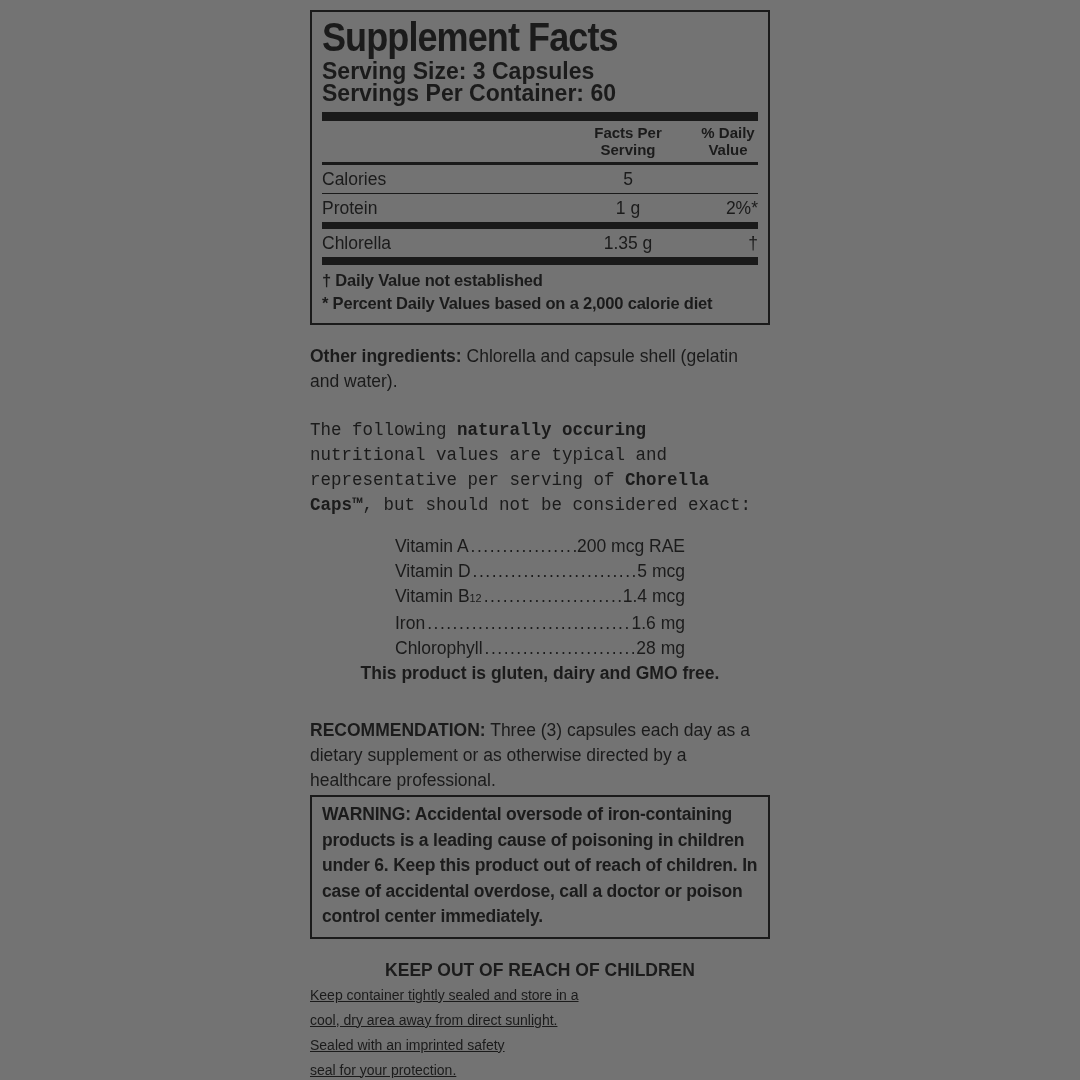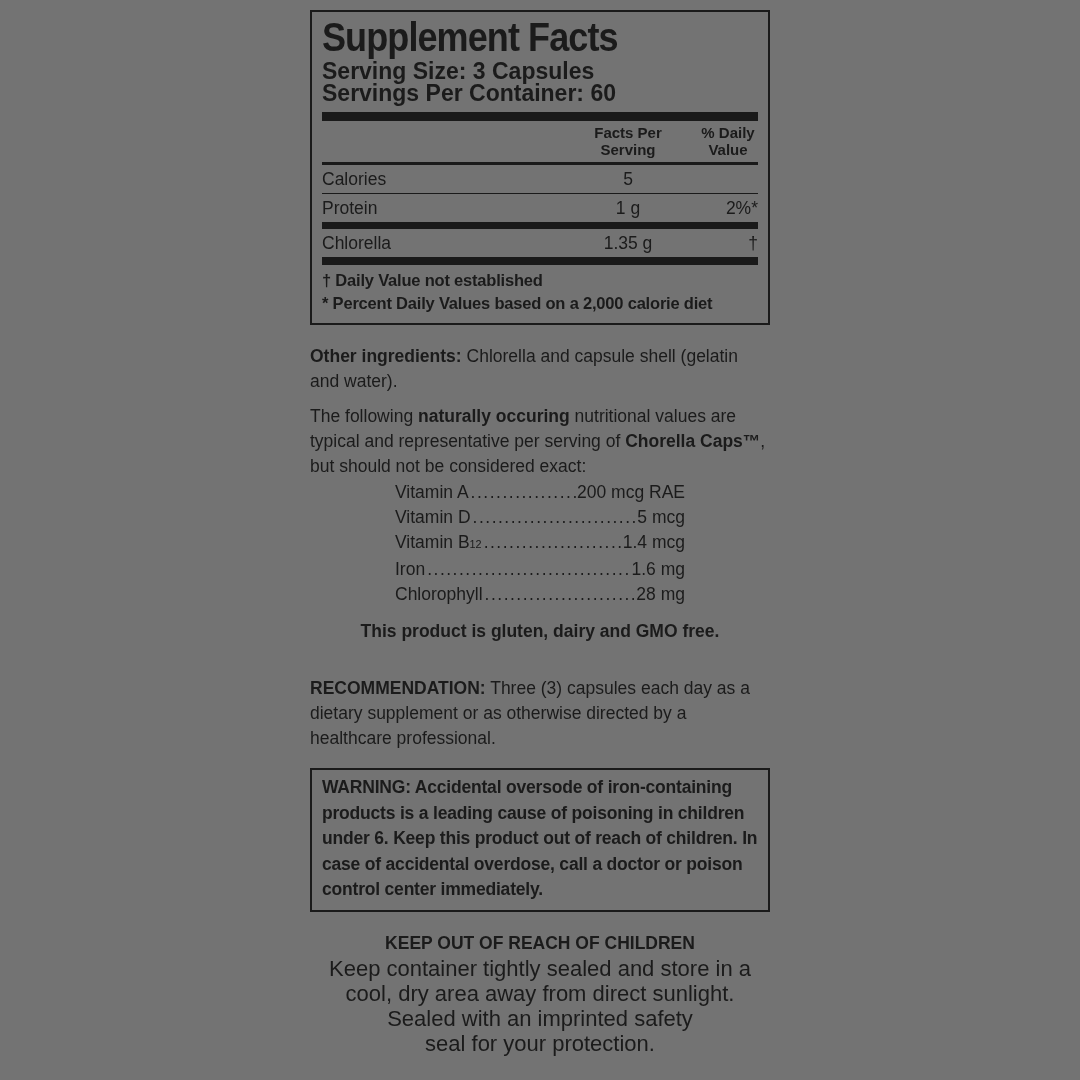--- a/index.html
+++ b/index.html
@@ -44,47 +44,47 @@
   .nrow { display:flex; align-items:baseline; padding:4px 0 3px 0; font-size:17.5px; line-height:21px; }
   .nrow .col-dv { text-align:right; }
 
   .footnotes { margin-top:4px; padding-bottom:2px; }
   .footnote { font-size:16.5px; font-weight:bold; line-height:23px; letter-spacing:-0.2px; }
 
   
   .para { font-size:17.5px; line-height:25px; }
   .para b { font-weight:bold; }
   .p-other { margin-top:19px; }
-  .p-natural { margin-top:10px; }
+  .p-natural { margin-top:24px;font-family:Liberation Mono, monospace; }
 
   
-  .nutrients { width:290px; margin:1px auto 0 auto; }
+  .nutrients { width:290px; margin:16px auto 0 auto; }
   .dotrow { display:flex; align-items:baseline; font-size:17.5px; line-height:25px; }
   .dotrow .nl { white-space:nowrap; }
   .dotrow .sub { font-size:0.62em; }
   .dotrow .lead { flex:1; white-space:nowrap; overflow:hidden; padding:0 2px; }
   .dotrow .lead::after { content:"..................................................................."; letter-spacing:1.5px; }
   .dotrow .nv { white-space:nowrap; }
 
-  .claim { margin-top:12px; text-align:center; font-size:17.5px; font-weight:bold; line-height:25px; }
+  .claim { margin-top:0; text-align:center; font-size:17.5px; font-weight:bold; line-height:25px; }
 
   .p-rec { margin-top:32px; }
 
   
   .warnbox {
-    margin-top:17px;
+    margin-top:2px;
     border:2px solid #1a1a1a;
     padding:5px 10px 7px 10px;
     box-sizing:border-box;
   }
   .warn-text { font-size:17.5px; font-weight:bold; line-height:25.5px; letter-spacing:-0.2px; }
 
   
   .keep-head { margin-top:19px; text-align:center; font-size:17.5px; font-weight:bold; line-height:25px; }
-  .store-line { text-align:center; font-size:22px; line-height:25px; }
+  .store-line { text-align:left; font-size:14px; line-height:25px;text-decoration:underline; }
 
   .footer { margin-top:25px; text-align:center; font-size:18px; line-height:22px; white-space:pre; }
 </style>
 </head>
 <body>
 
 <div class="page">
   <div class="sheet">
 
     <div class="panel">

